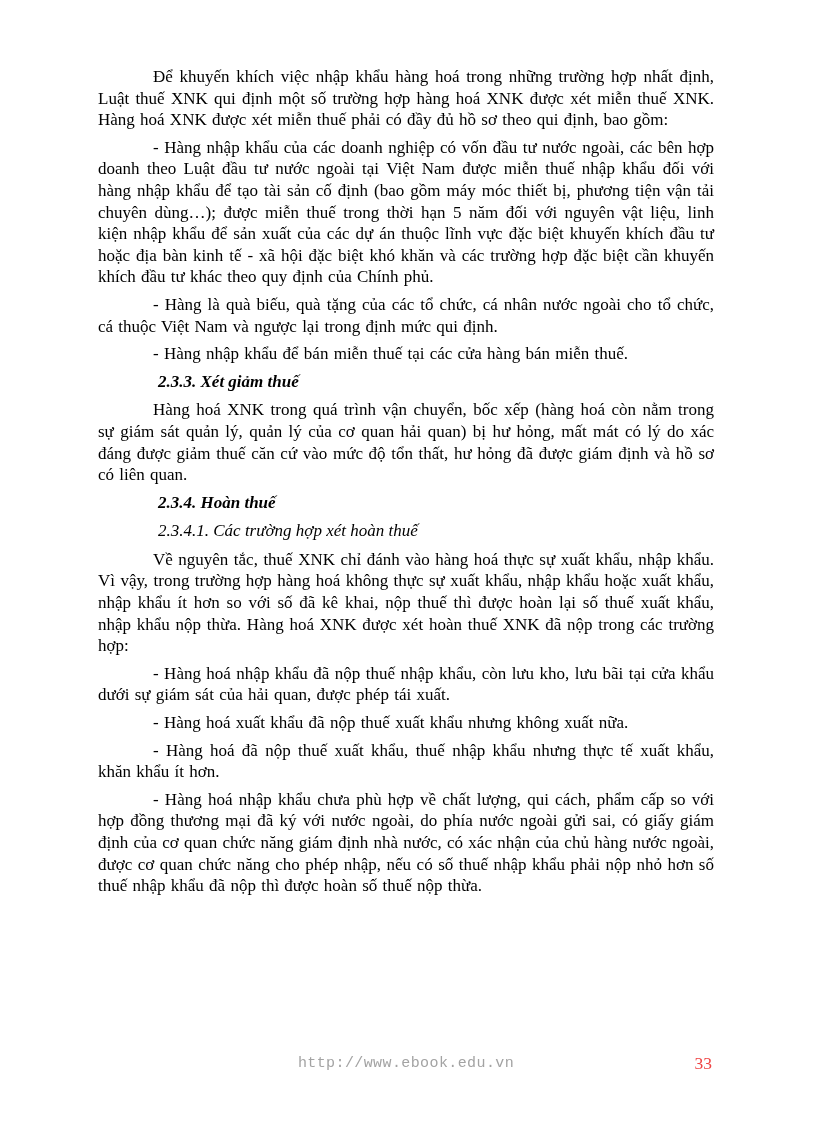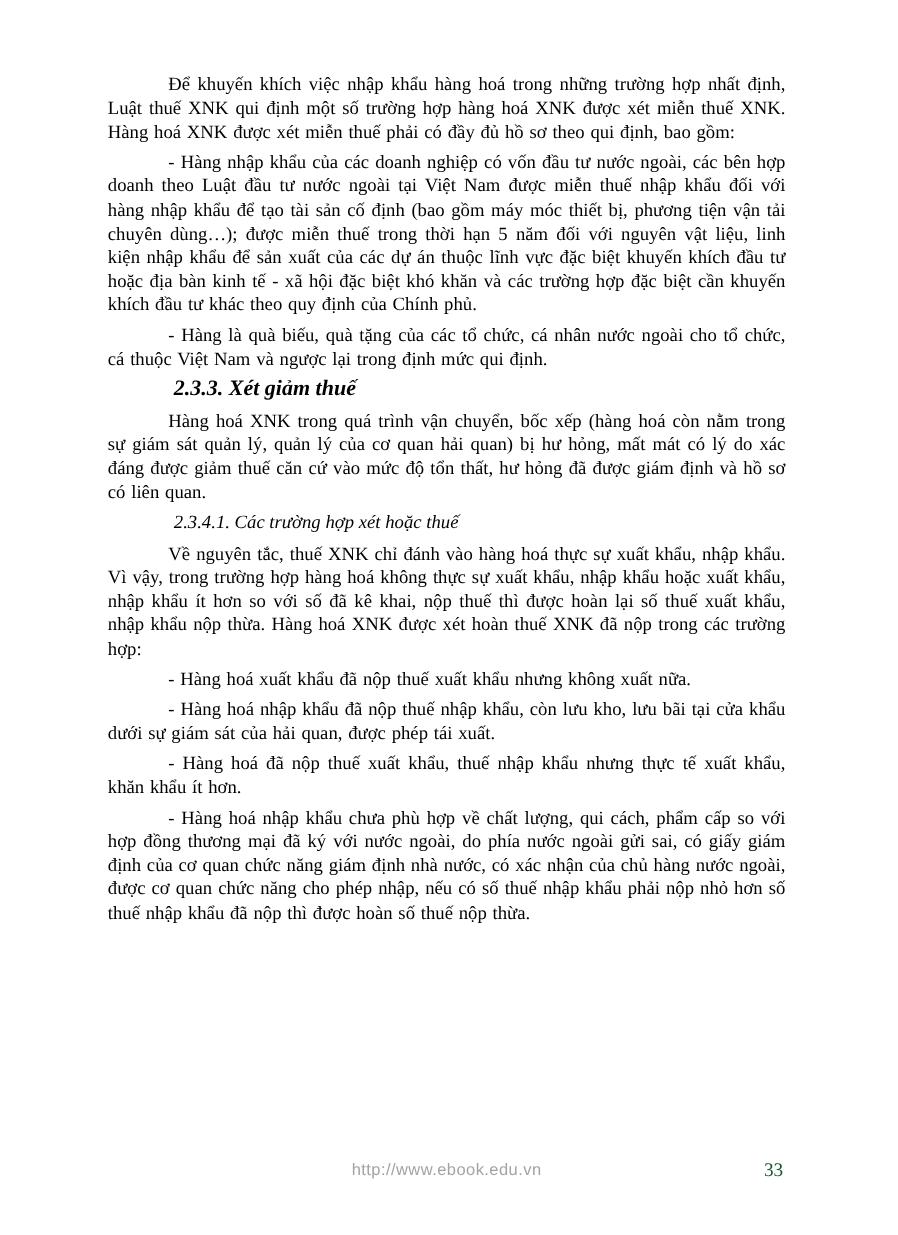--- a/index.html
+++ b/index.html
@@ -24,21 +24,21 @@
   }
   .para {
     font-size: 17px;
     line-height: 21.6px;
     text-align: justify;
     text-indent: 55px;
     margin: 0 0 6px 0;
     word-spacing: 1px;
   }
   .heading-bi {
-    font-size: 20px;
+    font-size: 17px;
     line-height: 21.6px;
     font-weight: bold;
     font-style: italic;
     margin: 5px 0 7px 60px;
   }
   .heading-i {
     font-size: 17px;
     line-height: 21.6px;
     font-style: italic;
     margin: 3px 0 7px 60px;
@@ -48,49 +48,51 @@
     left: 98px;
     top: 1053px;
     width: 616px;
     height: 24px;
   }
   .footer-url {
     position: absolute;
     left: 50%;
     transform: translateX(-50%);
     top: 2px;
-    font-family: Liberation Sans, sans-serif;
+    font-family: Liberation Mono, monospace;
     font-size: 15px;
     letter-spacing: 0.4px;
     color: #a3a3a3;
     text-decoration: none;
   }
   .page-number {
     position: absolute;
     right: 2px;
     top: 0;
     font-family: "Liberation Serif", "DejaVu Serif", serif;
     font-size: 17.5px;
-    color: #14532d;
+    color: #ef4444;
   }
 </style>
 </head>
 <body>
 
 <div class="page">
   <div class="content">
     <div class="para">Để khuyến khích việc nhập khẩu hàng hoá trong những trường hợp nhất định, Luật thuế XNK qui định một số trường hợp hàng hoá XNK được xét miễn thuế XNK. Hàng hoá XNK được xét miễn thuế phải có đầy đủ hồ sơ theo qui định, bao gồm:</div>
     <div class="para">- Hàng nhập khẩu của các doanh nghiệp có vốn đầu tư nước ngoài, các bên hợp doanh theo Luật đầu tư nước ngoài tại Việt Nam được miễn thuế nhập khẩu đối với hàng nhập khẩu để tạo tài sản cố định (bao gồm máy móc thiết bị, phương tiện vận tải chuyên dùng…); được miễn thuế trong thời hạn 5 năm đối với nguyên vật liệu, linh kiện nhập khẩu để sản xuất của các dự án thuộc lĩnh vực đặc biệt khuyến khích đầu tư hoặc địa bàn kinh tế - xã hội đặc biệt khó khăn và các trường hợp đặc biệt cần khuyến khích đầu tư khác theo quy định của Chính phủ.</div>
     <div class="para">- Hàng là quà biếu, quà tặng của các tổ chức, cá nhân nước ngoài cho tổ chức, cá thuộc Việt Nam và ngược lại trong định mức qui định.</div>
+    <div class="para">- Hàng nhập khẩu để bán miễn thuế tại các cửa hàng bán miễn thuế.</div>
     <div class="heading-bi">2.3.3. Xét giảm thuế</div>
     <div class="para">Hàng hoá XNK trong quá trình vận chuyển, bốc xếp (hàng hoá còn nằm trong sự giám sát quản lý, quản lý của cơ quan hải quan) bị hư hỏng, mất mát có lý do xác đáng được giảm thuế căn cứ vào mức độ tổn thất, hư hỏng đã được giám định và hồ sơ có liên quan.</div>
-    <div class="heading-i">2.3.4.1. Các trường hợp xét hoặc thuế</div>
+    <div class="heading-bi">2.3.4. Hoàn thuế</div>
+    <div class="heading-i">2.3.4.1. Các trường hợp xét hoàn thuế</div>
     <div class="para">Về nguyên tắc, thuế XNK chỉ đánh vào hàng hoá thực sự xuất khẩu, nhập khẩu. Vì vậy, trong trường hợp hàng hoá không thực sự xuất khẩu, nhập khẩu hoặc xuất khẩu, nhập khẩu ít hơn so với số đã kê khai, nộp thuế thì được hoàn lại số thuế xuất khẩu, nhập khẩu nộp thừa. Hàng hoá XNK được xét hoàn thuế XNK đã nộp trong các trường hợp:</div>
+    <div class="para">- Hàng hoá nhập khẩu đã nộp thuế nhập khẩu, còn lưu kho, lưu bãi tại cửa khẩu dưới sự giám sát của hải quan, được phép tái xuất.</div>
     <div class="para">- Hàng hoá xuất khẩu đã nộp thuế xuất khẩu nhưng không xuất nữa.</div>
-    <div class="para">- Hàng hoá nhập khẩu đã nộp thuế nhập khẩu, còn lưu kho, lưu bãi tại cửa khẩu dưới sự giám sát của hải quan, được phép tái xuất.</div>
     <div class="para">- Hàng hoá đã nộp thuế xuất khẩu, thuế nhập khẩu nhưng thực tế xuất khẩu, khăn khẩu ít hơn.</div>
     <div class="para">- Hàng hoá nhập khẩu chưa phù hợp về chất lượng, qui cách, phẩm cấp so với hợp đồng thương mại đã ký với nước ngoài, do phía nước ngoài gửi sai, có giấy giám định của cơ quan chức năng giám định nhà nước, có xác nhận của chủ hàng nước ngoài, được cơ quan chức năng cho phép nhập, nếu có số thuế nhập khẩu phải nộp nhỏ hơn số thuế nhập khẩu đã nộp thì được hoàn số thuế nộp thừa.</div>
   </div>
 
   <div class="footer">
     <a href="#" class="footer-url">http://www.ebook.edu.vn</a>
     <span class="page-number">33</span>
   </div>
 </div>
 

